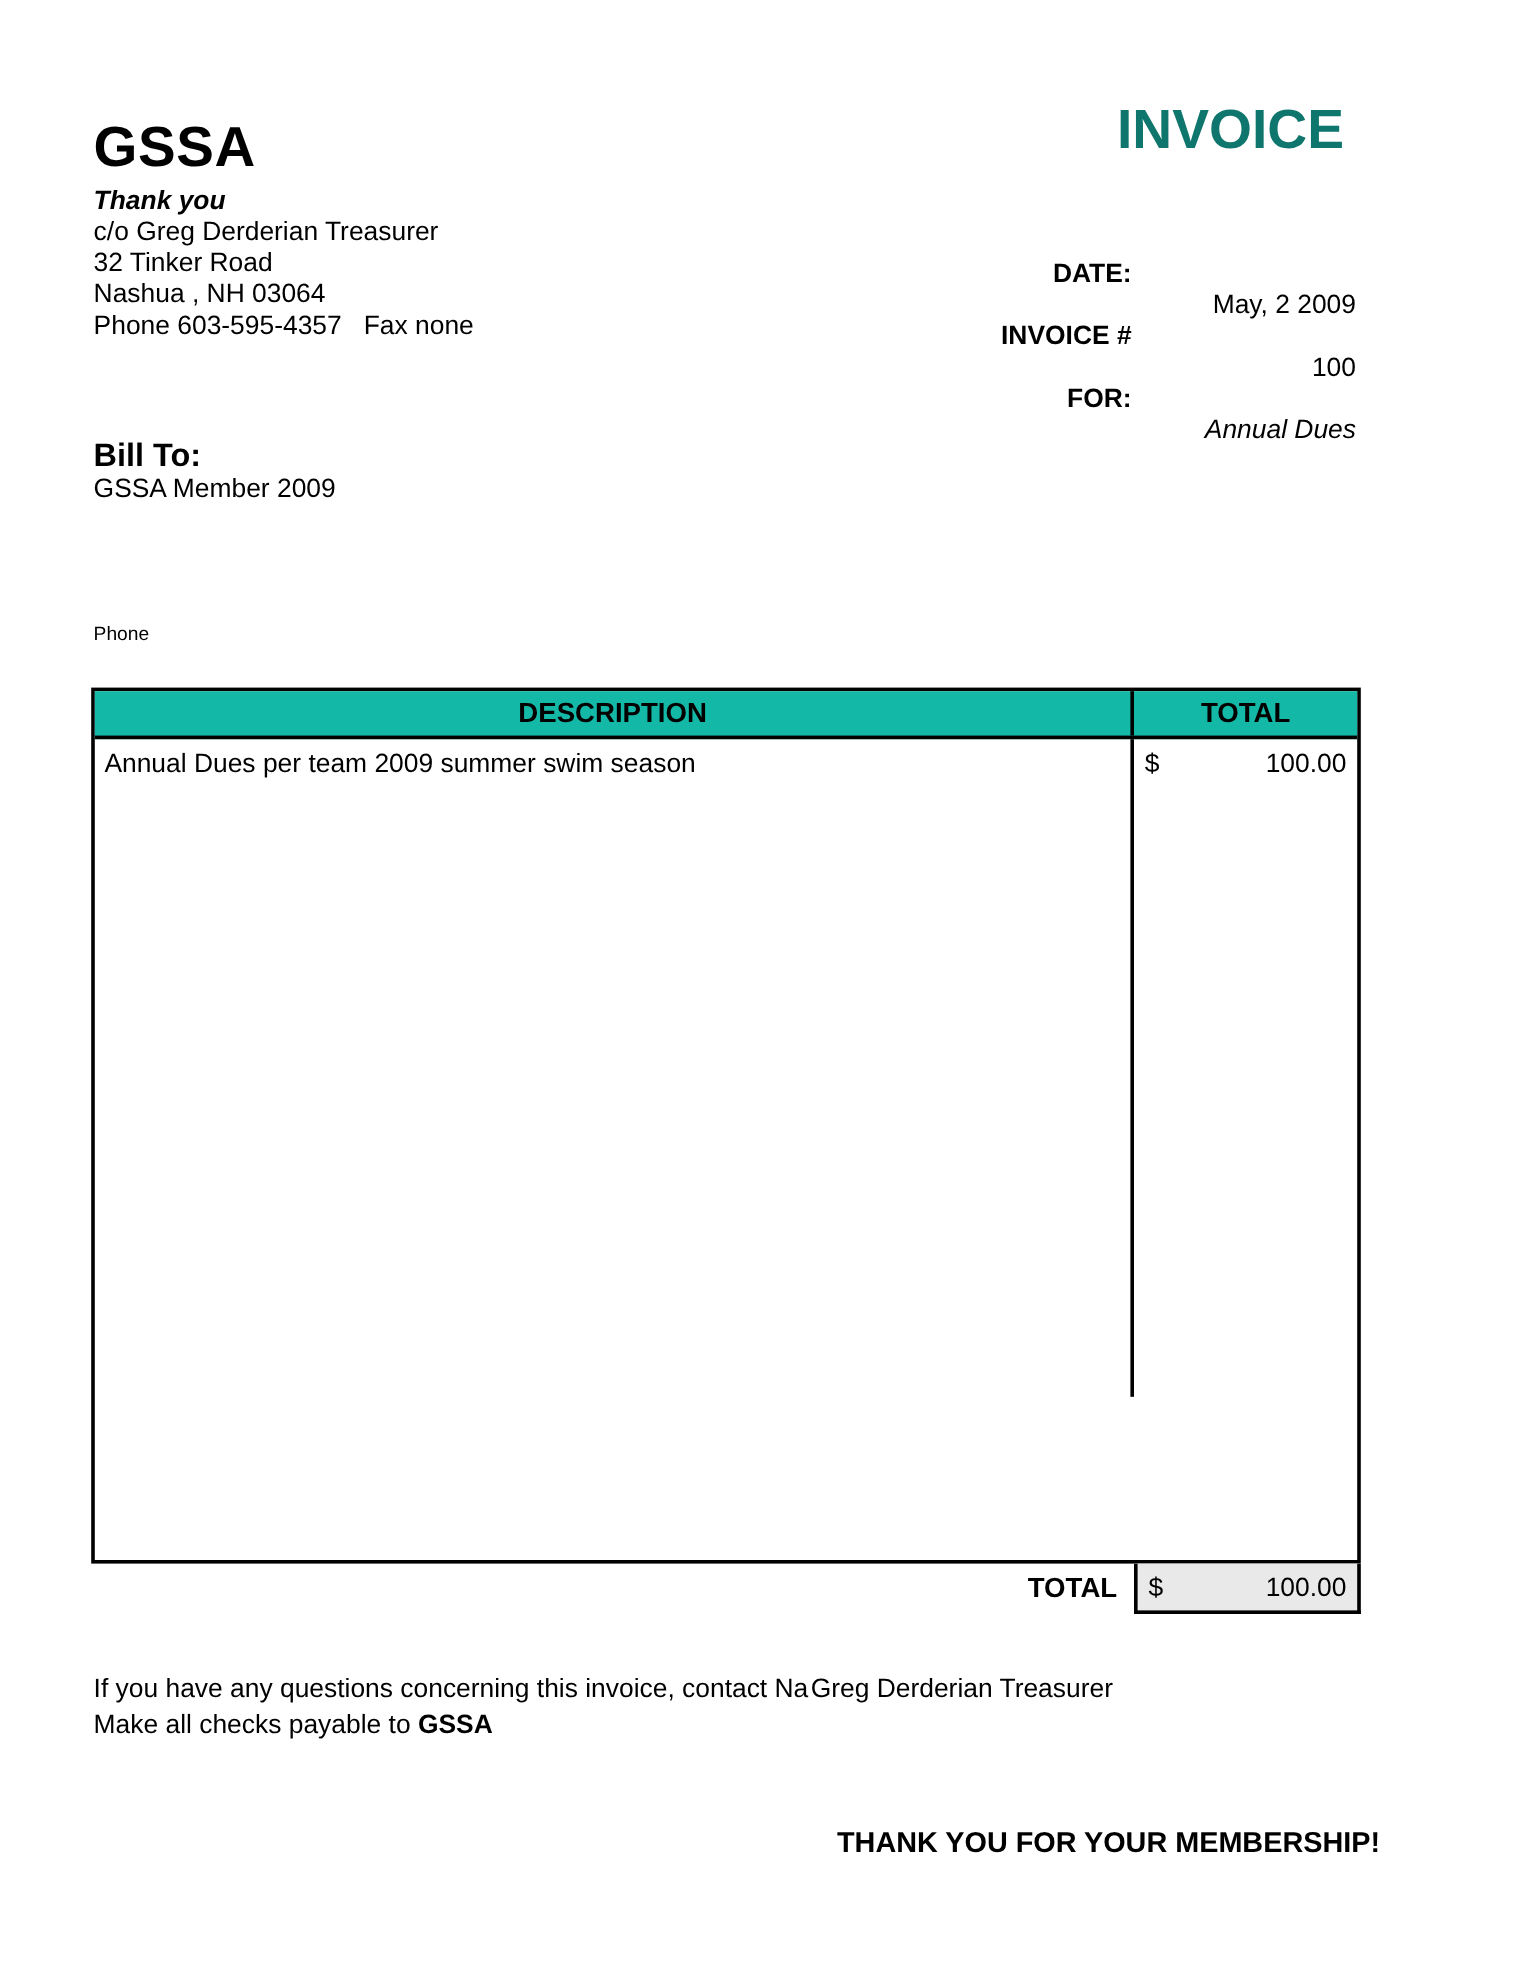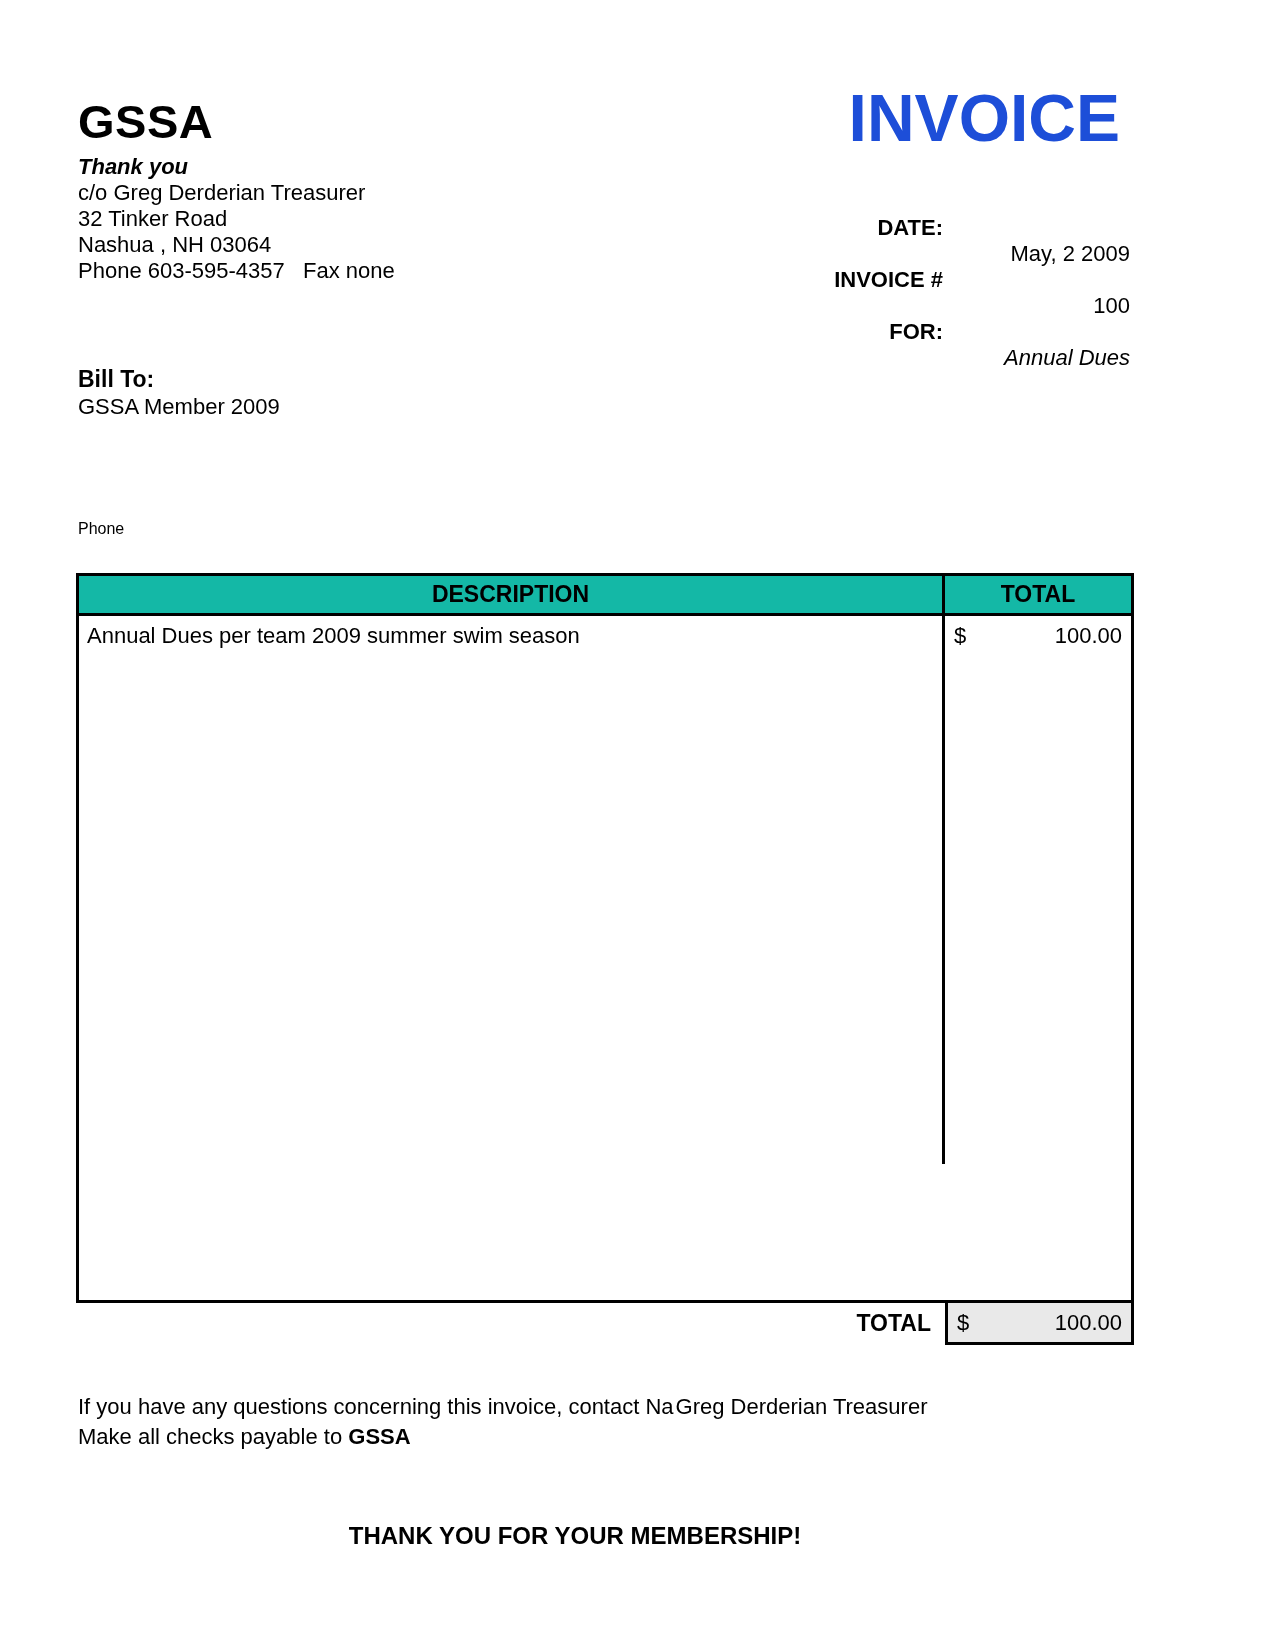--- a/index.html
+++ b/index.html
@@ -4,33 +4,33 @@
 <style>
   html,body { margin:0; padding:0; background:#ffffff; }
   .page {
     position:relative; width:1275px; height:1650px; background:#ffffff;
     font-family:"Liberation Sans", sans-serif; color:#000; overflow:hidden;
   }
   .pre { white-space:pre-wrap; }
 
   
   .brand { position:absolute; left:78px; top:94px; font-size:47px; font-weight:bold; letter-spacing:.5px; }
-  .watermark { position:absolute; top:80px; right:155px; font-size:66px; font-weight:bold; color:#1d4ed8; }
+  .watermark { position:absolute; top:80px; right:155px; font-size:46px; font-weight:bold; color:#0f766e; }
 
   .sender { position:absolute; left:78px; top:154px; font-size:22px; line-height:26px; }
   .sender .tagline { font-weight:bold; font-style:italic; }
 
   .meta { position:absolute; left:640px; top:215px; width:490px; font-size:22px; line-height:26px; }
   .meta-row { display:flex;flex-direction:column; }
   .meta-label { width:303px; text-align:right; font-weight:bold; }
   .meta-value { flex:1; text-align:right; }
   .italic { font-style:italic; }
 
   .billto { position:absolute; left:78px; top:366px; font-size:22px; line-height:27px; }
-  .billto .lbl { font-weight:bold; font-size:23px; }
+  .billto .lbl { font-weight:bold; font-size:27px; }
   .phone-line { position:absolute; left:78px; top:520px; font-size:16px; }
 
   
   .items-table { position:absolute; left:76px; top:573px; width:1058px; }
   .tbl-main { box-sizing:border-box; border:3px solid #000; height:730px; }
   .hdr-row { box-sizing:border-box; display:flex; height:40px; background:#14b8a6; border-bottom:3px solid #000; }
   .h-desc { box-sizing:border-box; width:866px; border-right:3px solid #000; display:flex; align-items:center; justify-content:center; font-weight:bold; font-size:23px; }
   .h-amt  { flex:1; display:flex; align-items:center; justify-content:center; font-weight:bold; font-size:23px; }
   .body-row { display:flex; height:548px; }
   .b-desc { box-sizing:border-box; width:866px; border-right:3px solid #000; padding:7px 8px; font-size:22px; }
@@ -39,21 +39,21 @@
   .total-row { position:relative; height:42px; }
   .total-label { width:855px; text-align:right; line-height:40px; font-weight:bold; font-size:23px; }
   .total-cell { position:absolute; left:869px; top:0; width:189px; height:42px; box-sizing:border-box;
     border:3px solid #000; border-top:none; background:#e9e9e9;
     display:flex; justify-content:space-between; align-items:center; padding:0 9px; font-size:22px; }
 
   
   .footer { position:absolute; left:78px; top:1392px; font-size:22px; line-height:30px; }
   .footer .payee { font-weight:bold; }
   .footer .contact-name { margin-left:2px; }
-  .thanks { position:absolute; left:0; top:1522px; width:1150px; text-align:center; font-weight:bold; font-size:24px; }
+  .thanks { position:absolute; left:0; top:1522px; width:1150px; text-align:right; font-weight:bold; font-size:24px; }
 </style>
 </head>
 <body>
 
 <div class="page">
 
   <div class="brand">GSSA</div>
   <div class="watermark">INVOICE</div>
 
   <div class="sender">

